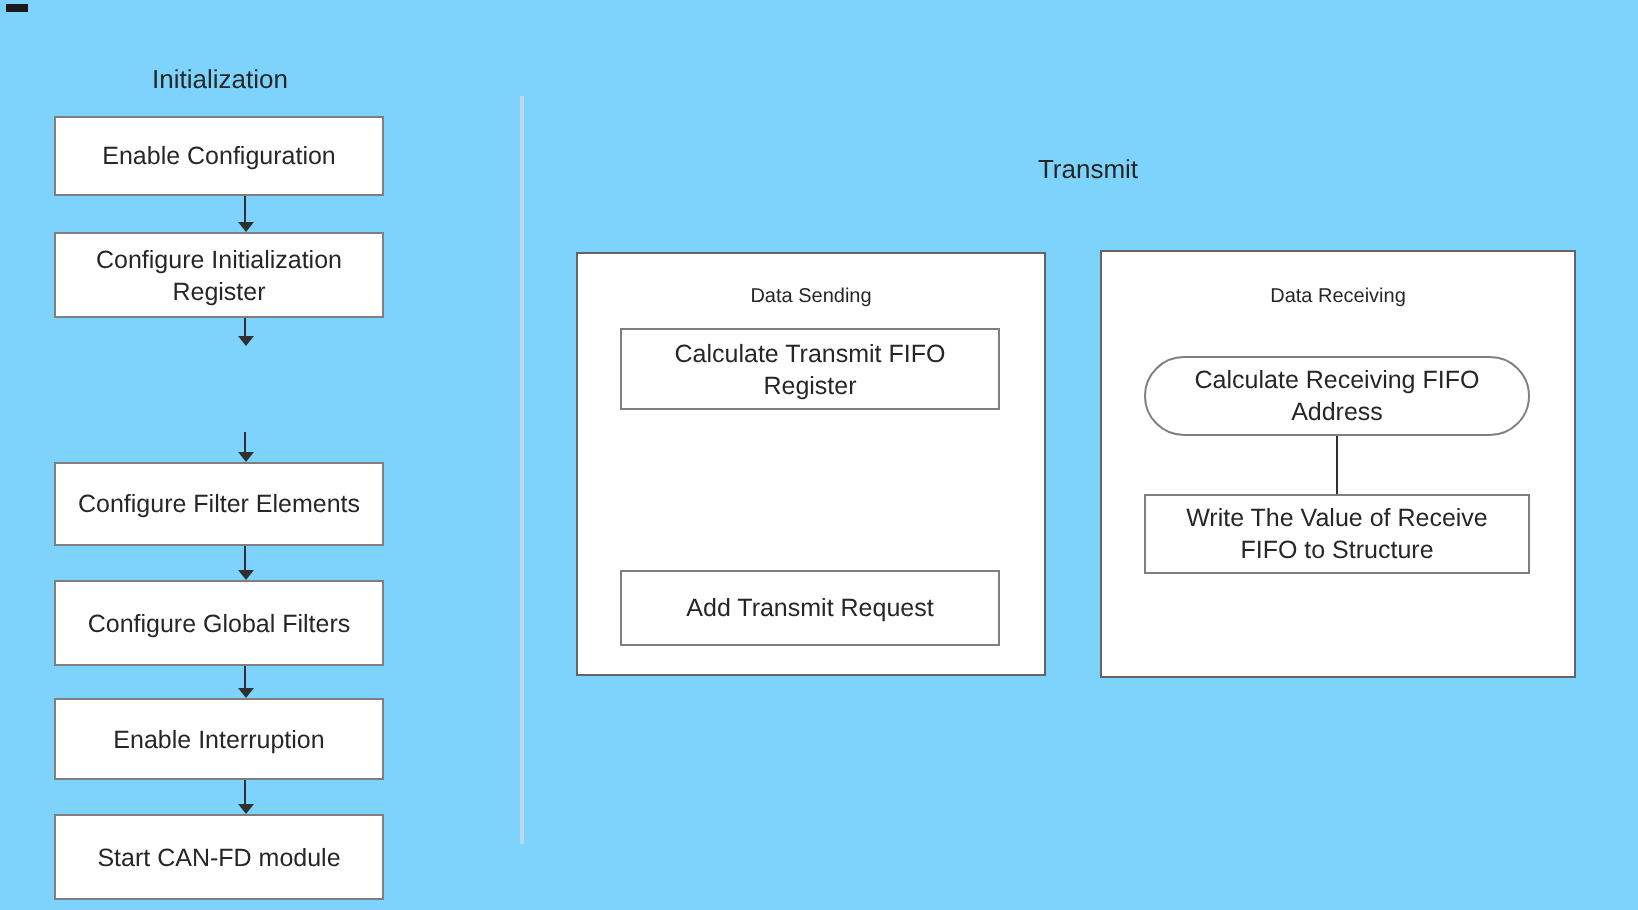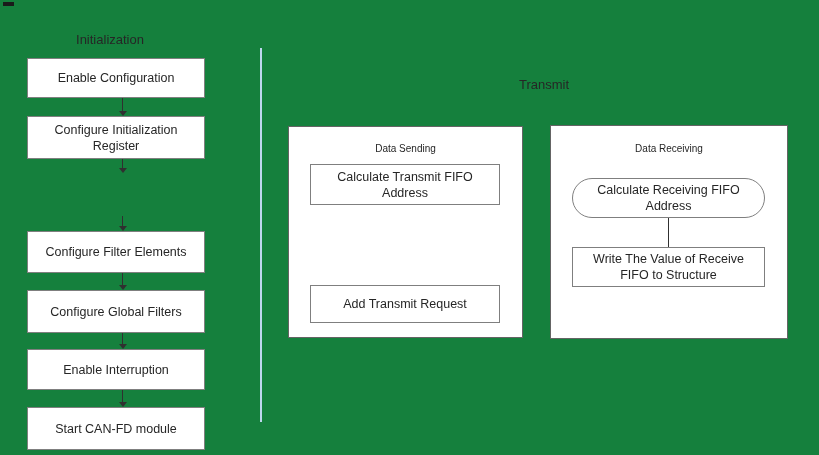--- a/index.html
+++ b/index.html
@@ -1,19 +1,19 @@
 <!DOCTYPE html>
 <html><head>
 <meta charset="utf-8">
 <style>
   html,body{margin:0;padding:0;background:#fff;}
   .canvas{
     position:relative;
     width:819px;height:455px;
-    background:#15803d;
+    background:#7dd3fc;
     font-family:"Liberation Sans","DejaVu Sans",sans-serif;
     color:#262626;
     overflow:hidden;
   }
   .stray{
     position:absolute;left:3px;top:2px;width:11px;height:4px;
     background:#1a1a1a;
   }
   .heading{
     position:absolute;
@@ -59,21 +59,21 @@
     border-left:4px solid transparent;
     border-right:4px solid transparent;
     border-top:5px solid #303030;
   }
   .divider{
     position:absolute;
     left:260px;top:48px;width:2px;height:374px;
     background:#bdd7ee;
   }
   
-  .lb{left:27px;width:178px;}
+  .lb{left:27px;width:165px;}
   .lb1{top:58px;height:40px;}
   .lb2{top:116px;height:43px;}
   .lb3{top:173px;height:43px;}
   .lb4{top:231px;height:42px;}
   .lb5{top:290px;height:43px;}
   .lb6{top:349px;height:41px;}
   .lb7{top:407px;height:43px;}
   
   .la{left:122px;}
   .la1{top:98px;height:13px;}
@@ -143,21 +143,21 @@
   </div>
 
   <div class="divider"></div>
 
   <div class="heading transmit-heading">Transmit</div>
 
   <div class="container-box ds-container"></div>
   <div class="group-title ds-title">Data Sending</div>
 
   <div class="fbox ds ds1">
-    <span class="mw160">Calculate Transmit FIFO Address</span>
+    <span class="mw160">Calculate Transmit FIFO Register</span>
   </div>
   <div class="fbox ds ds3">
     <span>Add Transmit Request</span>
   </div>
 
   <div class="container-box dr-container"></div>
   <div class="group-title dr-title">Data Receiving</div>
 
   <div class="fbox dr dr1">
     <span class="mw165">Calculate Receiving FIFO Address</span>

